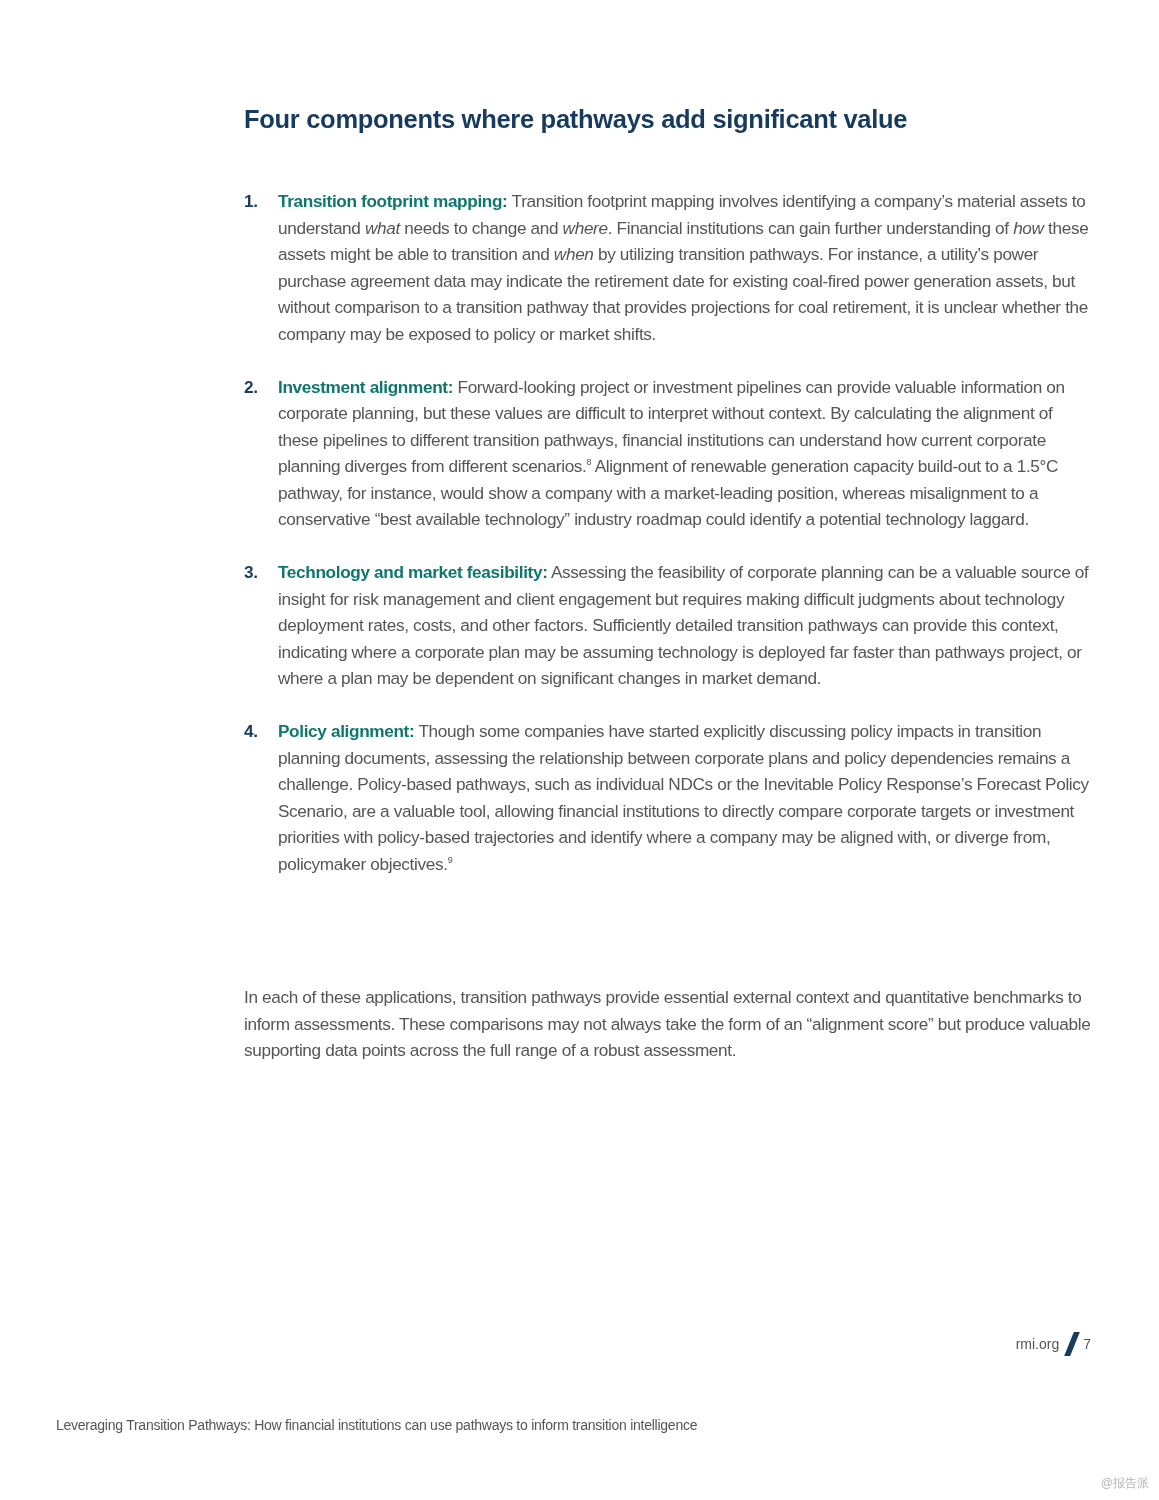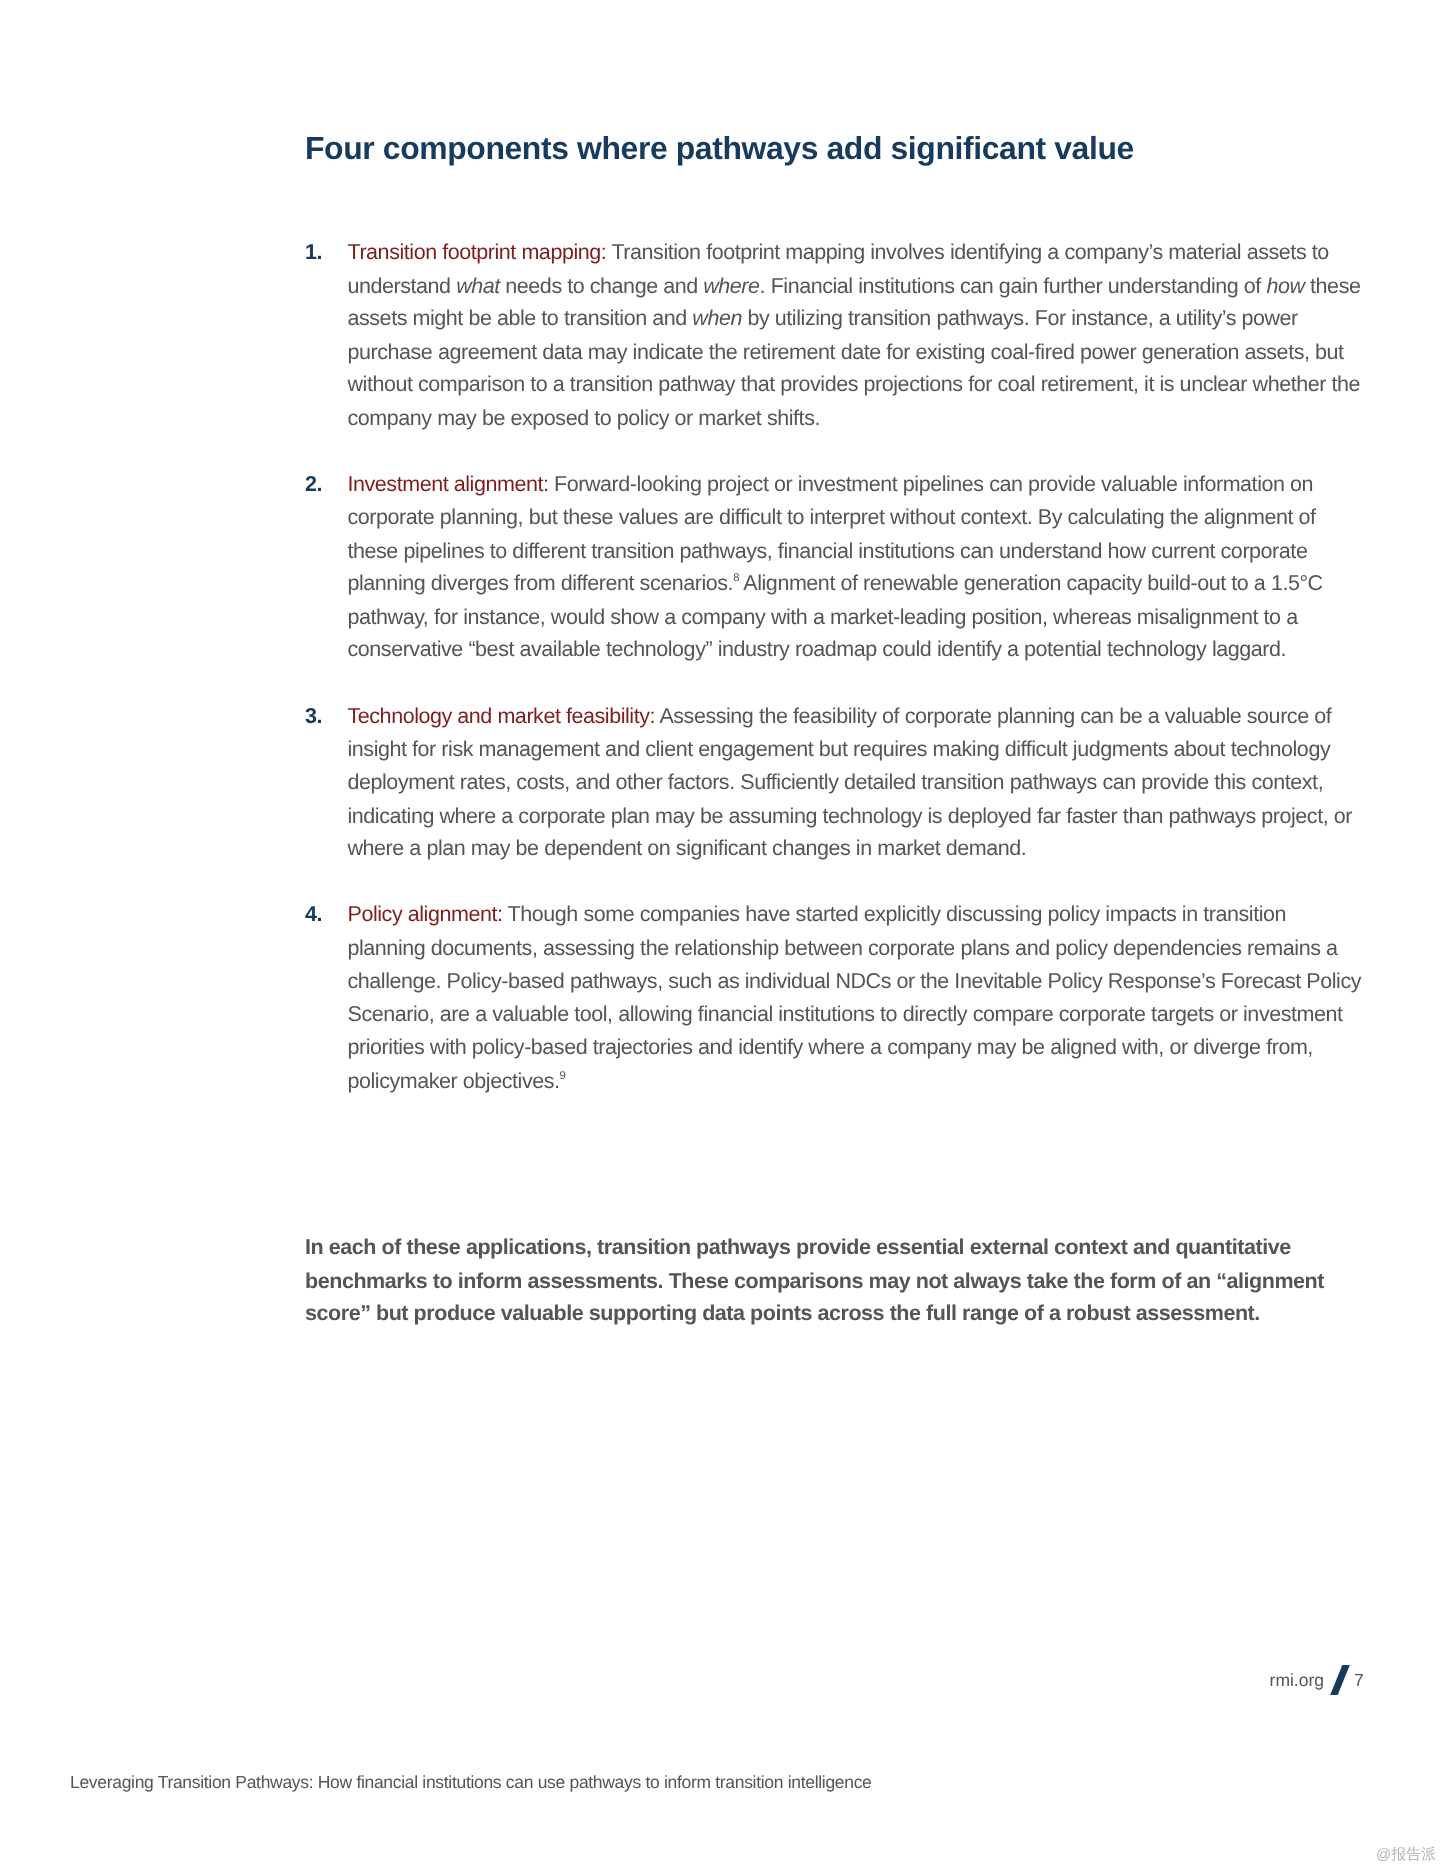--- a/index.html
+++ b/index.html
@@ -51,42 +51,41 @@
     letter-spacing: -0.35px;
   }
   .item-number {
     position: absolute;
     left: 0;
     top: 0;
     color: #173b5f;
     font-weight: bold;
   }
   .item-title {
-    font-weight: normal;
-    color: #7f1d1d;
+    font-weight: bold;
+    color: #0f766e;
   }
   .item-body em {
     font-style: italic;
   }
   sup {
     font-size: 9px;
     line-height: 0;
     vertical-align: 7px;
   }
   .closing {
     position: absolute;
     left: 244px;
     top: 984px;
     width: 850px;
     margin: 0;
     color: #555555;
     font-size: 17.2px;
     line-height: 26.5px;
     letter-spacing: -0.35px;
-    font-weight: bold;
   }
   .footer-left {
     position: absolute;
     left: 56px;
     top: 1417px;
     color: #555555;
     font-size: 14px;
     letter-spacing: -0.25px;
   }
   .footer-right {

